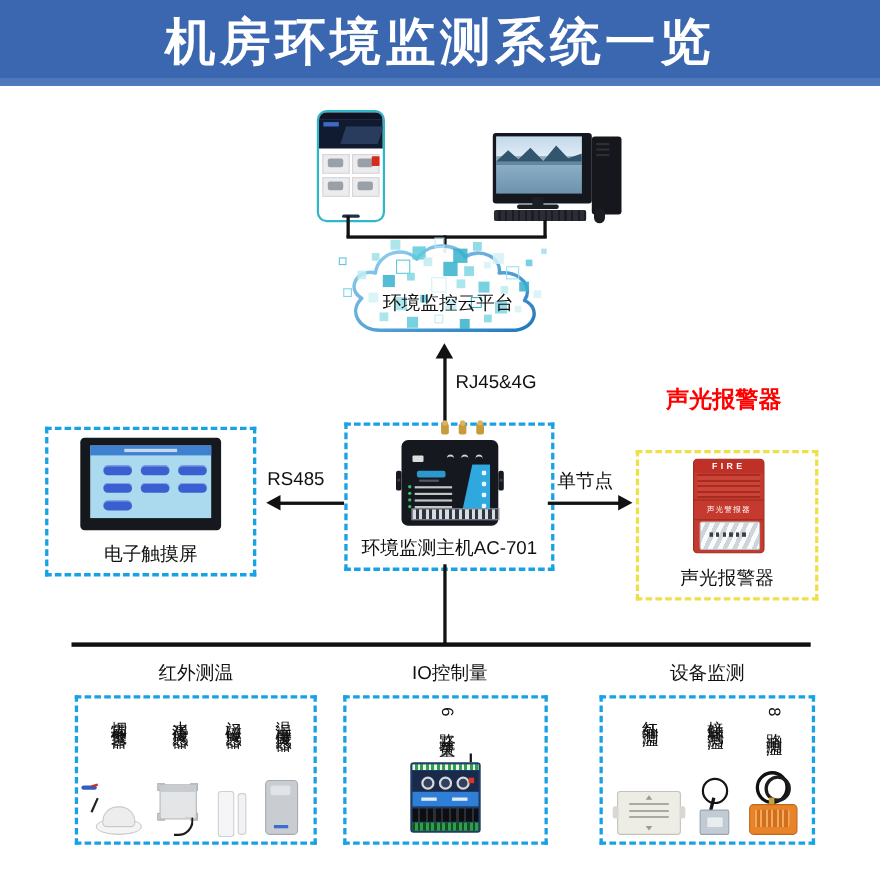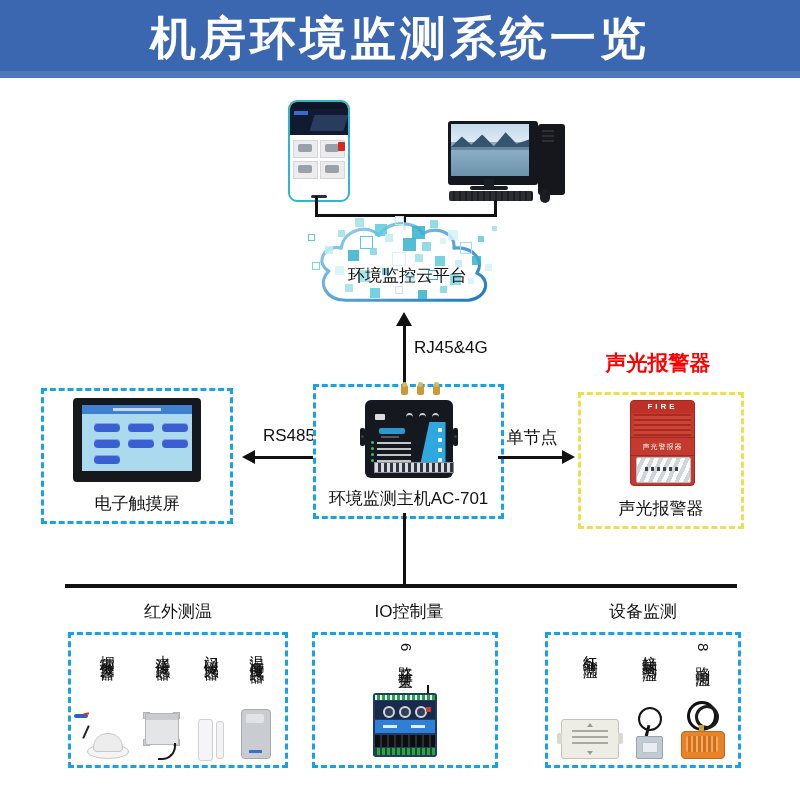--- a/index.html
+++ b/index.html
@@ -279,21 +279,21 @@
         <div class="ts-btn" style="left:46px;top:34px"></div>
         <div class="ts-btn" style="left:80px;top:34px"></div>
         <div class="ts-btn" style="left:12px;top:50px"></div>
       </div>
     </div>
     <div class="box-label">电子触摸屏</div>
   </div>
 
   <div class="abs arrow-left" style="left:242px;top:450px"></div>
   <div class="abs line" style="left:254px;top:456px;width:59px;height:3px"></div>
-  <div class="abs link-label" style="left:254px;top:426px;width:70px;text-align:center">RS485</div>
+  <div class="abs link-label" style="left:243px;top:426px;width:70px;">RS485</div>
 
   <div class="abs dash-blue" style="left:313px;top:384px;width:185px;height:129px">
     <div class="host-dev">
       <div class="ant" style="left:40px"></div>
         <div class="ant" style="left:56px"></div>
         <div class="ant" style="left:72px"></div>
       <div class="host-body">
         <div class="lanbox"></div>
         <div class="wifi-ico" style="right:40px"></div>
           <div class="wifi-ico" style="right:27px"></div>
@@ -316,21 +316,21 @@
     </div>
     <div class="box-label">环境监测主机AC-701</div>
   </div>
 
   <div class="abs line" style="left:498px;top:456px;width:66px;height:3px"></div>
   <div class="abs arrow-right" style="left:562px;top:450px"></div>
   <div class="abs link-label" style="left:498px;top:426px;width:68px;text-align:center">单节点</div>
 
   <div class="abs red-label" style="left:578px;top:349px;width:160px">声光报警器</div>
 
-  <div class="abs dash-yellow" style="left:578px;top:392px;width:160px;height:131px">
+  <div class="abs dash-yellow" style="left:578px;top:409px;width:160px;height:131px">
     <div class="siren">
       <div class="siren-top">FIRE</div>
       <div class="siren-ribs"></div>
       <div class="siren-mid">声光警报器</div>
       <div class="siren-win"></div>
     </div>
     <div class="box-label">声光报警器</div>
   </div>
 
   <div class="abs line" style="left:403px;top:513px;width:3px;height:72px"></div>

